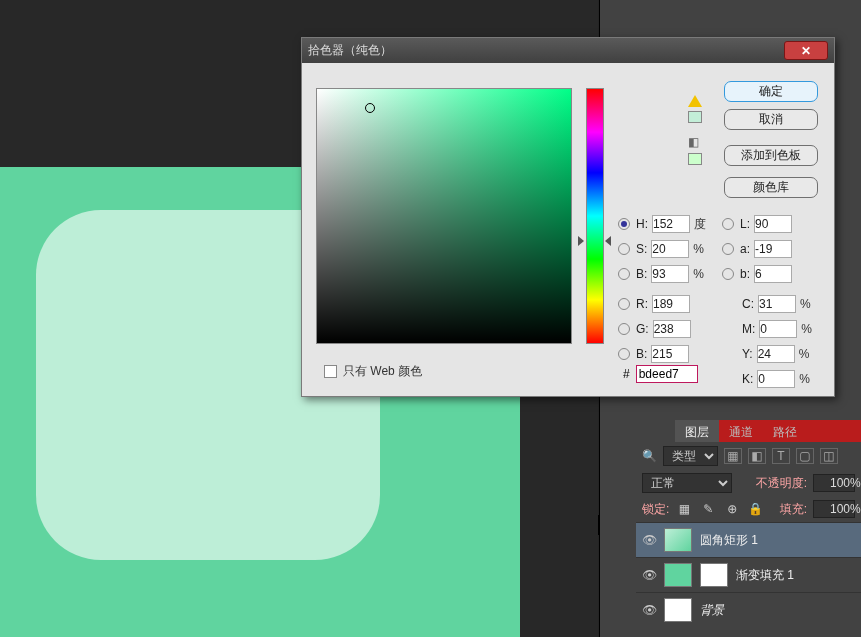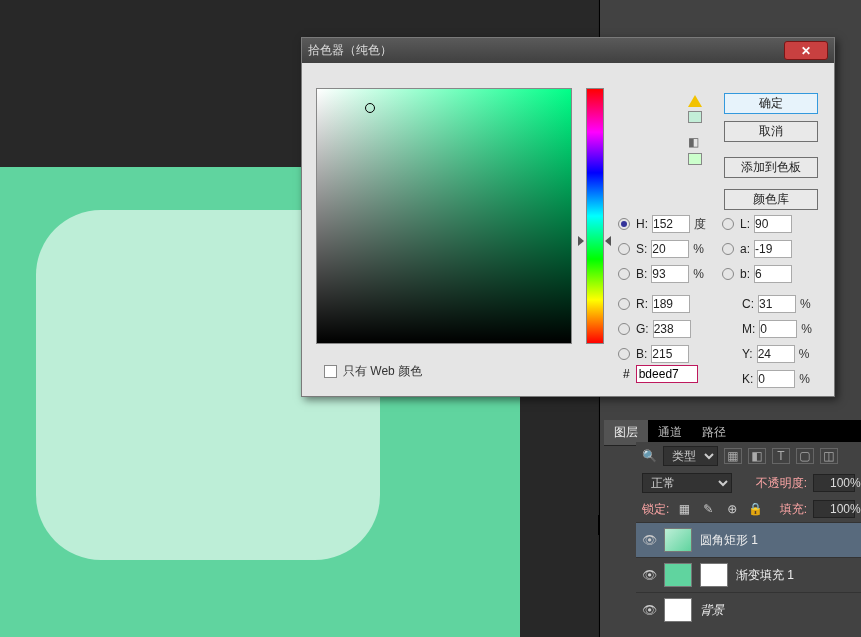--- a/index.html
+++ b/index.html
@@ -15,21 +15,21 @@
     .right-col { position:absolute; right:0; top:0; width:262px; height:637px; background:#424242; border-left:1px solid #000;}
     .tools-strip { position:absolute; left:598px; top:0; width:27px; height:637px; background:#424242; border-right:1px solid #252525; border-left:1px solid #252525;}
 
     
     .top-props { position:absolute; top:10px; left:640px; color:#bbb; display:flex; gap:8px; align-items:center;}
     .prop-lbl { color:#bbb; }
     .prop-box { background:#333; border:1px solid #222; color:#999; padding:2px 4px; width:60px;}
     .link-ico { color:#bbb; }
 
     
-    .panel-tabs { position:absolute; top:420px; right:0; width:257px; display:flex; background:#000000; border-bottom:1px solid #222;}
+    .panel-tabs { position:absolute; top:420px; right:0; width:186px; display:flex; background:#b91c1c; border-bottom:1px solid #222;}
     .tab { padding:4px 10px; color:#bbb; }
     .tab.active { background:#535353; color:#eee; }
     .layer-filter { position:absolute; top:442px; right:0; width:225px; background:#424242; padding:4px 6px; display:flex; gap:6px; align-items:center;}
     .sel { background:#333; color:#ccc; border:1px solid #222; padding:1px 4px; width:55px;}
     .ficon { width:18px; height:16px; border:1px solid #666; display:flex; align-items:center; justify-content:center; color:#aaa;}
     .mode-row { position:absolute; top:469px; right:0; width:225px; background:#424242; padding:4px 6px; display:flex; align-items:center; gap:6px;}
     .mode-row .sel{ width:90px;}
     .lbl-s { color:#fca5a5; }
     .pct { background:#333; border:1px solid #222; color:#ddd; padding:1px 16px; width:42px;}
     .lock-row { position:absolute; top:496px; right:0; width:225px; background:#424242; padding:4px 6px; display:flex; align-items:center; gap:6px;}
@@ -83,21 +83,21 @@
     .cmp-new{ background:#bdeed7;}
     .cmp-cur{ background:#060806;}
     .warn-ico{ position:absolute; left:386px; top:32px; width:0;height:0;
       border-left:7px solid transparent; border-right:7px solid transparent;
       border-bottom:12px solid #f2c200;}
     .warn-sw{ position:absolute; left:386px; top:48px; width:14px;height:12px; border:1px solid #888; background:#c3eed8;}
     .cube-ico{ position:absolute; left:386px; top:72px; width:14px; height:14px; color:#666;}
     .cube-sw{ position:absolute; left:386px; top:90px; width:14px;height:12px; border:1px solid #888; background:#ccffcc;}
 
     .dlg-btn { position:absolute; width:94px; height:21px; border:1px solid #707070;
-      border-radius:0; background:#e9e9e9; text-align:center; line-height:19px; color:#222;margin-top:12px;}
+      border-radius:7px; background:#e9e9e9; text-align:center; line-height:19px; color:#222;}
     .dlg-btn.primary{ background:#e7f3fb; border-color:#3399dd;}
     .btn-ok{ left:422px; top:18px;}
     .btn-cancel{ left:422px; top:46px;}
     .btn-add{ left:422px; top:82px;}
     .btn-lib{ left:422px; top:114px;}
 
     
     .nrow { position:absolute; display:flex; align-items:center; gap:4px;}
     .nrow input[type=text]{ width:38px; height:18px; border:1px solid #aaa; padding:0 0; color:#222; text-align:left;}
     .nrow .u{ color:#333; width:14px;}

